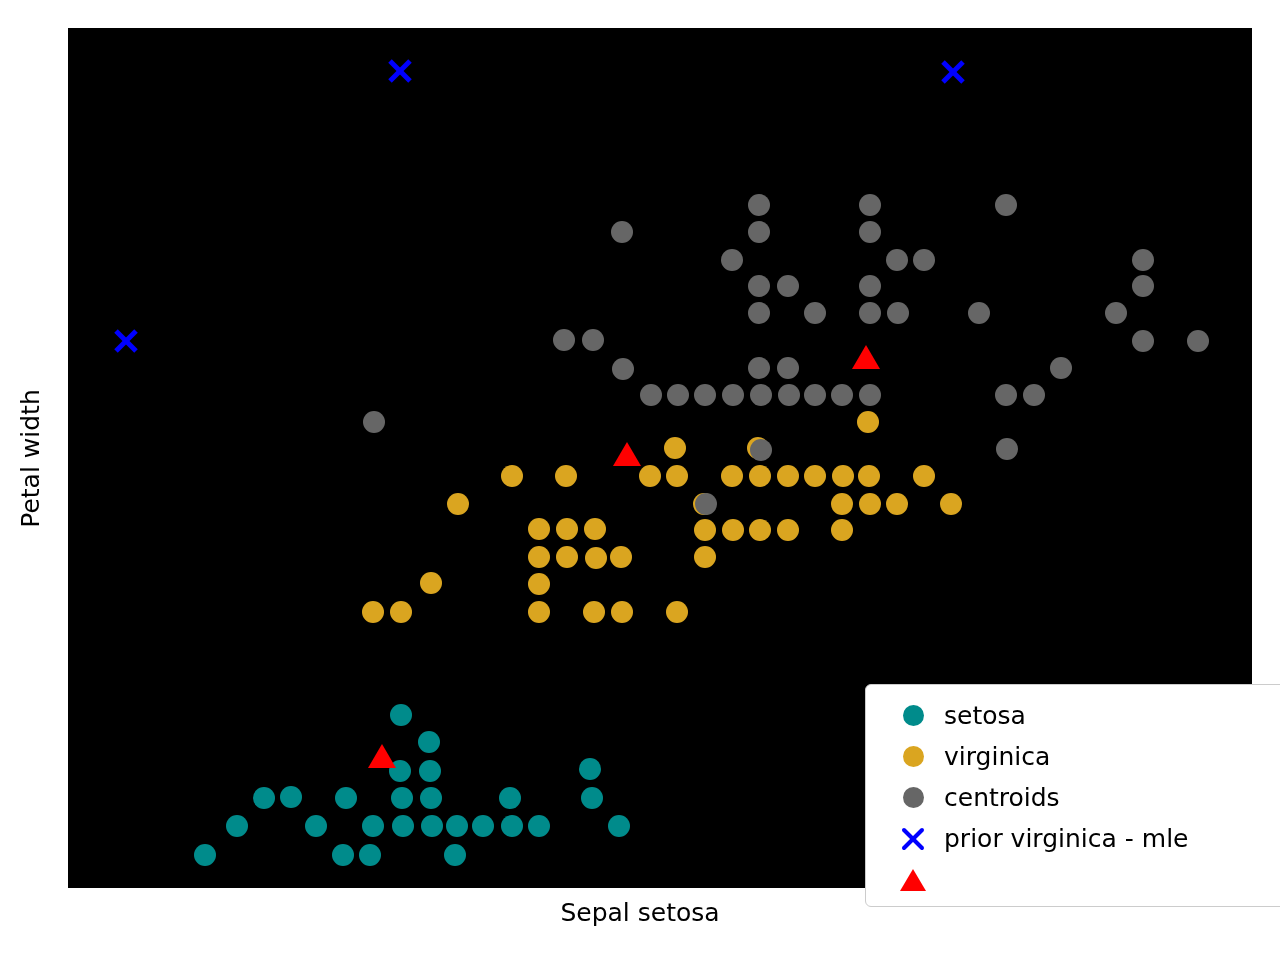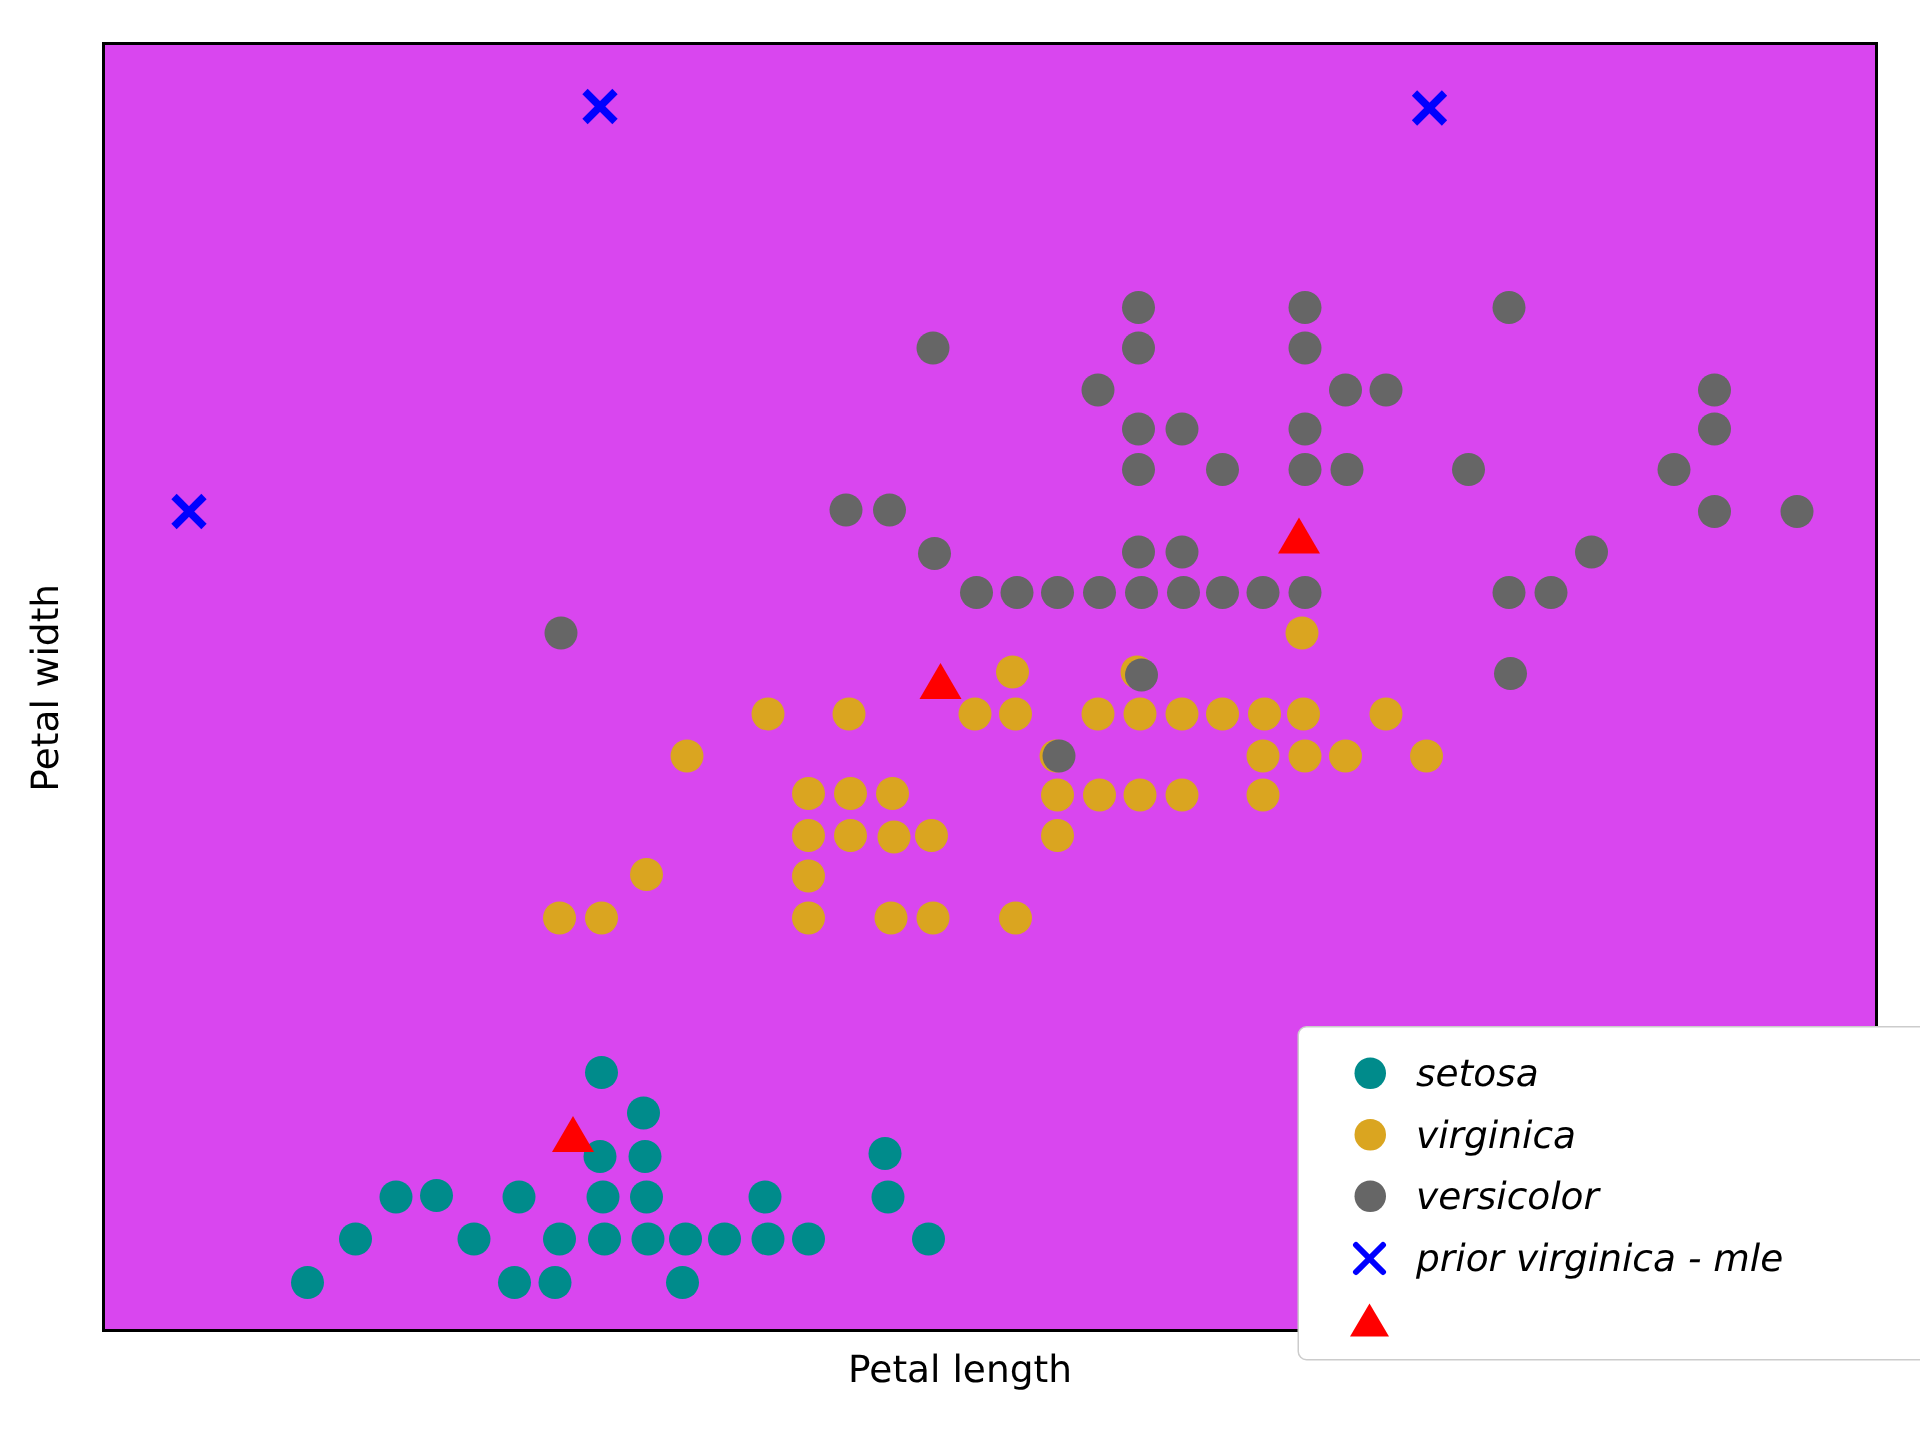--- a/index.html
+++ b/index.html
@@ -21,22 +21,21 @@
 
   
   #axes-frame {
     position: absolute;
     left: 68px;
     top: 28px;
     width: 1184px;
     height: 860px;
     border: 2px solid #000000;
     box-sizing: border-box;
-    background: #d946ef;
-    font-style: italic;
+    background: #000000;
   }
 
   #plot-area {
     position: absolute;
     left: 0;
     top: 0;
     width: 100%;
     height: 100%;
     overflow: hidden;
   }
@@ -290,34 +289,34 @@
       <div class="legend-row">
         <span class="legend-marker">
           <span class="lg-dot" style="background: rgb(218, 165, 32);"></span>
         </span>
         <span class="legend-label">virginica</span>
       </div>
       <div class="legend-row">
         <span class="legend-marker">
           <span class="lg-dot" style="background: rgb(102, 102, 102);"></span>
         </span>
-        <span class="legend-label">versicolor</span>
+        <span class="legend-label">centroids</span>
       </div>
       <div class="legend-row">
         <span class="legend-marker">
           <svg width="26" height="26" viewBox="0 0 26 26">
             <line id="lgx1" x1="4" y1="4" x2="22" y2="22" stroke-width="4" stroke-linecap="round" stroke="#0000FF"></line>
             <line id="lgx2" x1="22" y1="4" x2="4" y2="22" stroke-width="4" stroke-linecap="round" stroke="#0000FF"></line>
           </svg>
         </span>
         <span class="legend-label">prior virginica - mle</span>
       </div>
       <div class="legend-row">
         <span class="legend-marker">
           <span class="lg-tri" style="border-left: 13px solid transparent; border-right: 13px solid transparent; border-bottom: 22px solid rgb(255, 0, 0);"></span>
         </span>
       </div>
     </div>
   </div>
 
-  <div id="xlabel">Petal length</div>
+  <div id="xlabel">Sepal setosa</div>
 
 </div>
 
 </body></html>

